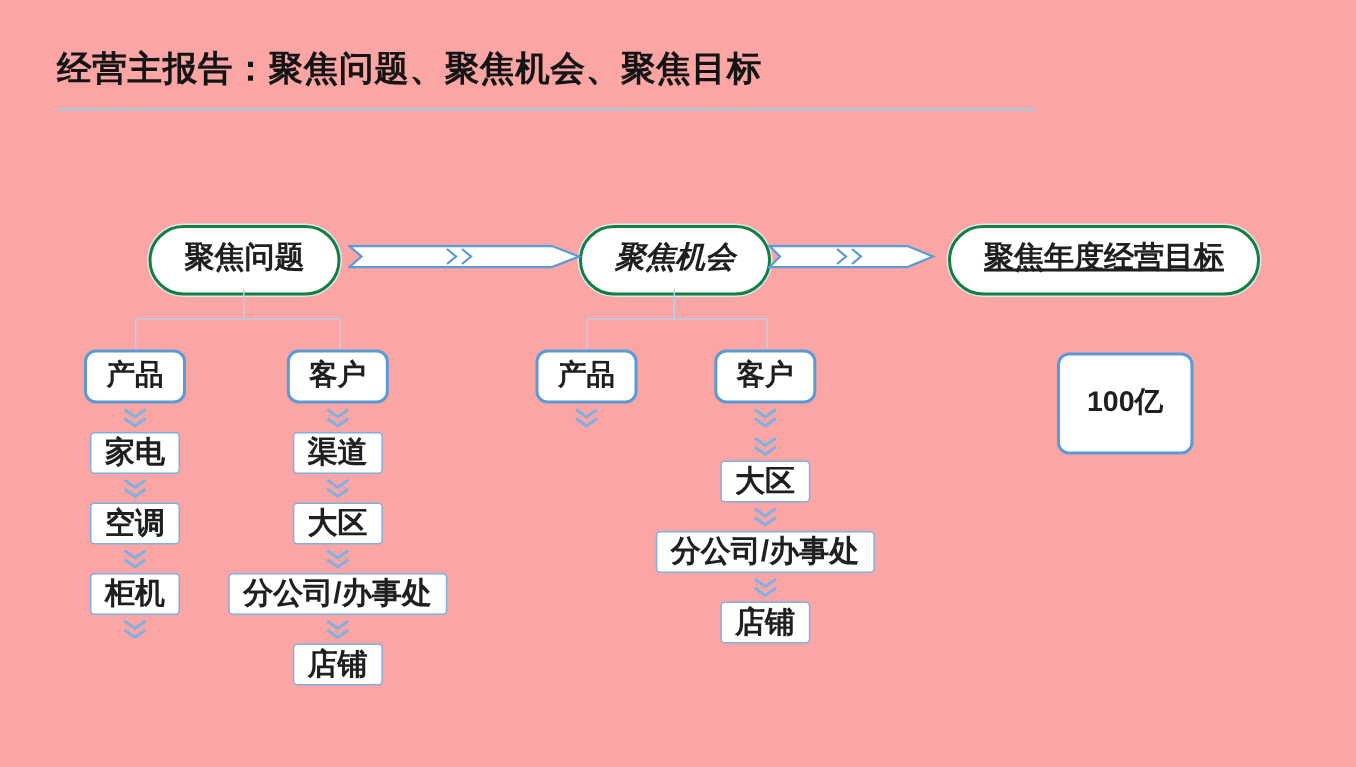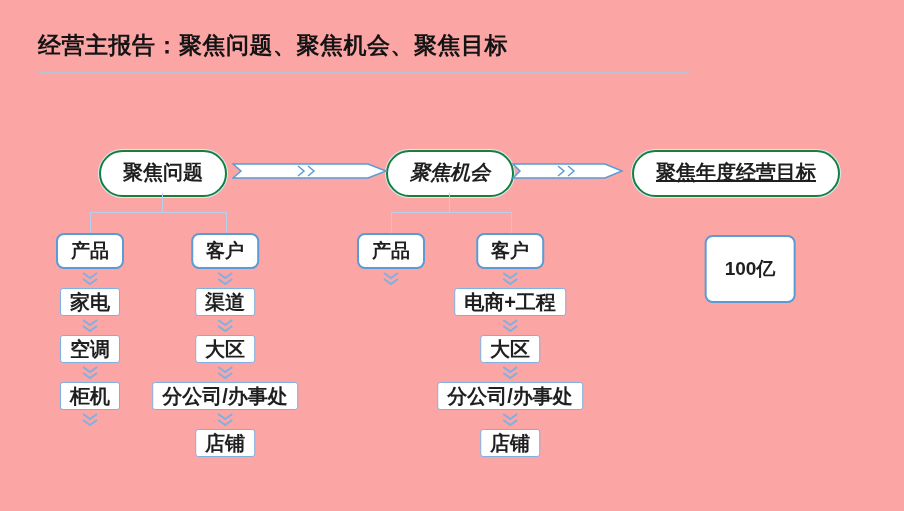--- a/index.html
+++ b/index.html
@@ -118,21 +118,20 @@
       <polyline points="2,7 9,12 16,7" fill="none" stroke="#7fb0e2" stroke-width="2"></polyline>
     </svg>
   </div>
 
   <div class="col" style="left:510px;">
     <div class="hdr">客户</div>
     <svg class="chev" width="18" height="14" viewBox="0 0 18 14">
       <polyline points="2,1 9,6 16,1" fill="none" stroke="#7fb0e2" stroke-width="2"></polyline>
       <polyline points="2,7 9,12 16,7" fill="none" stroke="#7fb0e2" stroke-width="2"></polyline>
     </svg>
-    <div class="box">电商+工程</div>
     <svg class="chev" width="18" height="14" viewBox="0 0 18 14">
       <polyline points="2,1 9,6 16,1" fill="none" stroke="#7fb0e2" stroke-width="2"></polyline>
       <polyline points="2,7 9,12 16,7" fill="none" stroke="#7fb0e2" stroke-width="2"></polyline>
     </svg>
     <div class="box">大区</div>
     <svg class="chev" width="18" height="14" viewBox="0 0 18 14">
       <polyline points="2,1 9,6 16,1" fill="none" stroke="#7fb0e2" stroke-width="2"></polyline>
       <polyline points="2,7 9,12 16,7" fill="none" stroke="#7fb0e2" stroke-width="2"></polyline>
     </svg>
     <div class="box">分公司/办事处</div>

